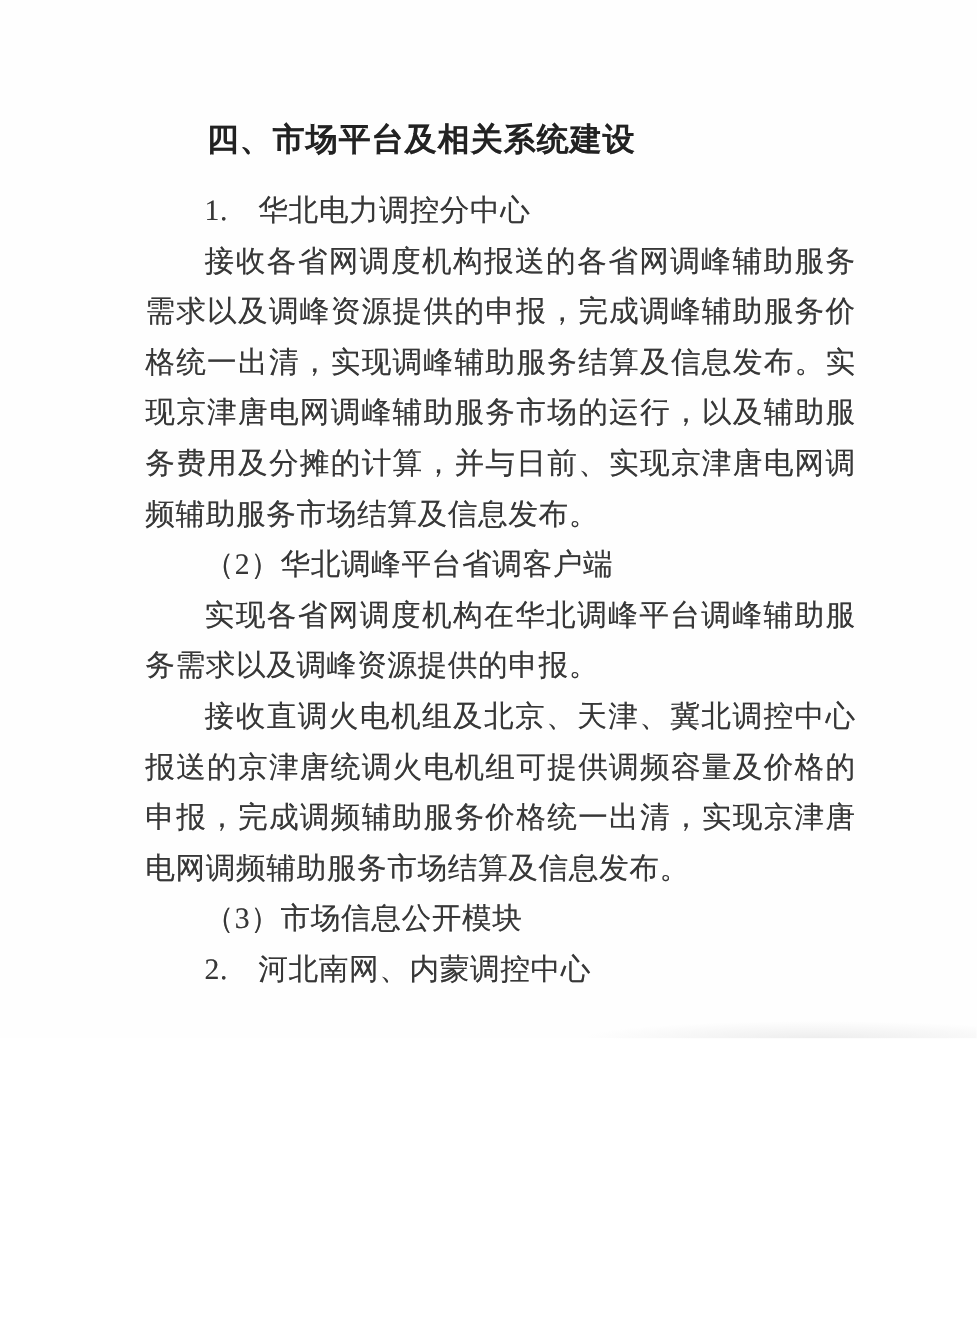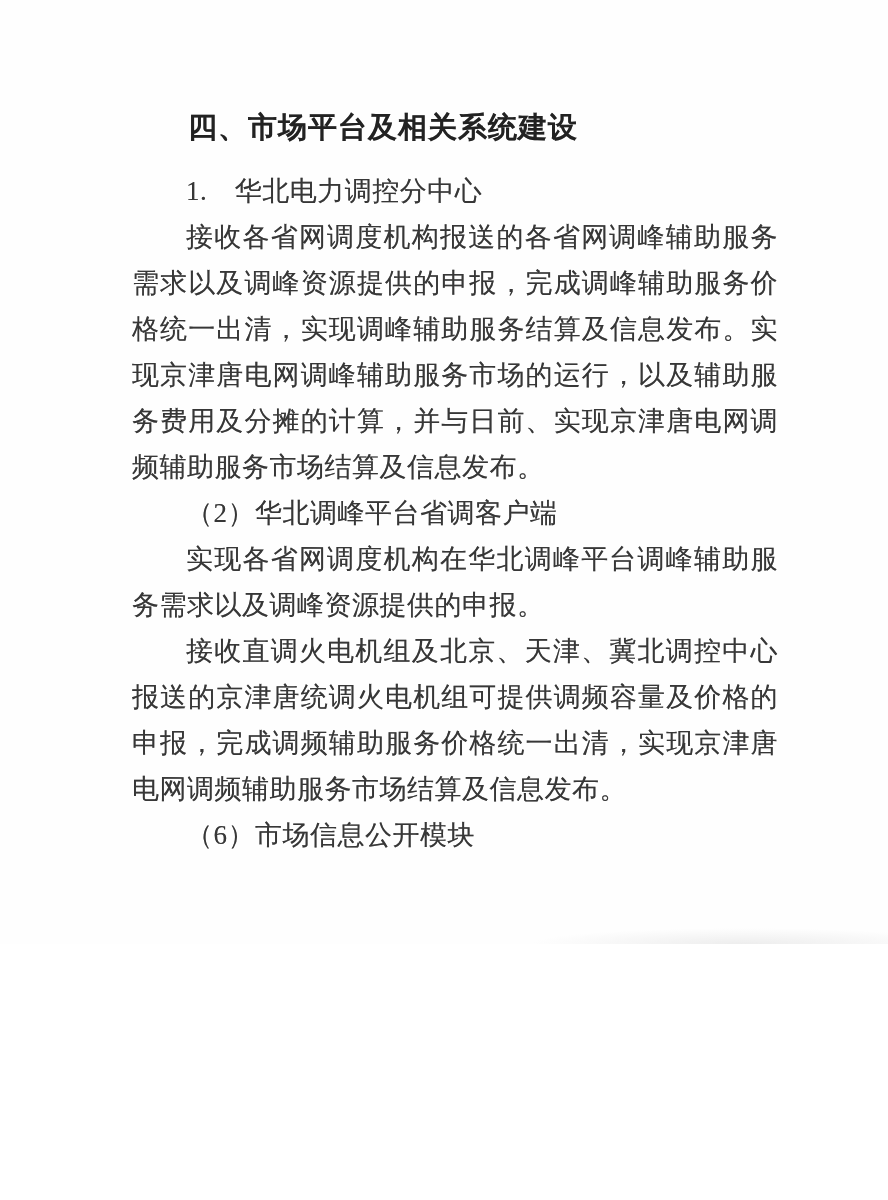--- a/index.html
+++ b/index.html
@@ -70,17 +70,18 @@
 <body>
 
 <div class="page">
   <div class="content">
     <h1 class="heading">四、市场平台及相关系统建设</h1>
     <p class="para">1.　华北电力调控分中心</p>
     <p class="para">接收各省网调度机构报送的各省网调峰辅助服务需求以及调峰资源提供的申报，完成调峰辅助服务价格统一出清，实现调峰辅助服务结算及信息发布。实现京津唐电网调峰辅助服务市场的运行，以及辅助服务费用及分摊的计算，并与日前、实现京津唐电网调频辅助服务市场结算及信息发布。</p>
     <p class="para">（2）华北调峰平台省调客户端</p>
     <p class="para">实现各省网调度机构在华北调峰平台调峰辅助服务需求以及调峰资源提供的申报。</p>
     <p class="para">接收直调火电机组及北京、天津、冀北调控中心报送的京津唐统调火电机组可提供调频容量及价格的申报，完成调频辅助服务价格统一出清，实现京津唐电网调频辅助服务市场结算及信息发布。</p>
-    <p class="para">（6）市场信息公开模块</p>
+    <p class="para">（3）市场信息公开模块</p>
+    <p class="para">2.　河北南网、内蒙调控中心</p>
   </div>
   <div class="page-number">19</div>
   <div class="scan-smudge"></div>
 </div>
 
 </body></html>

